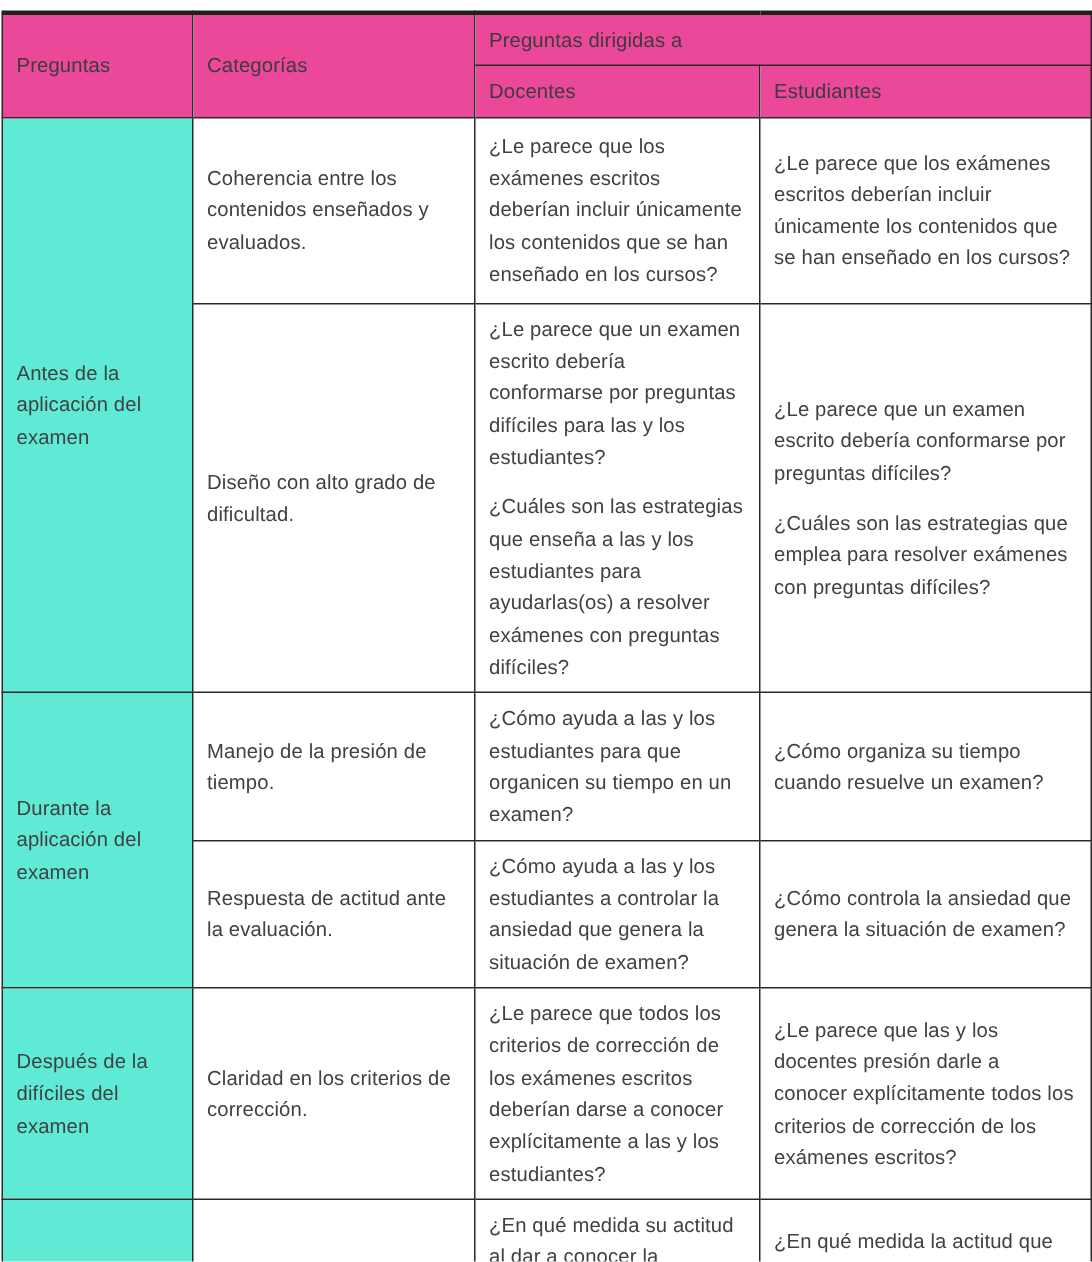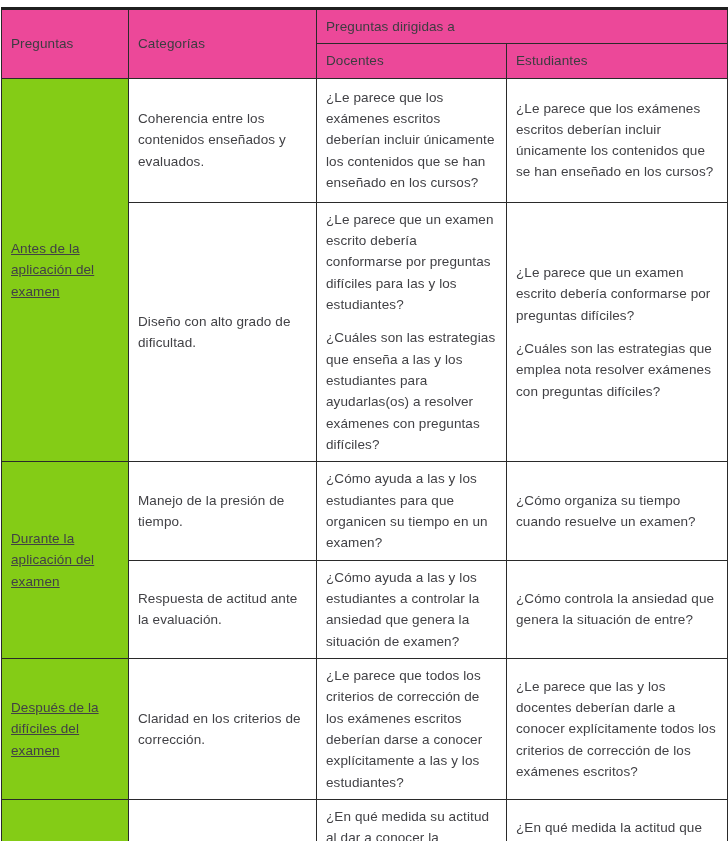--- a/index.html
+++ b/index.html
@@ -44,22 +44,21 @@
   th.head-span { border-bottom: 1px solid #2a2a2a; }
   tr.hrow1 { height: 22px; }
   tr.hrow2 { height: 25px; }
   tr.r1 { height: 124px; }
   tr.r2 { height: 213px; }
   tr.r3 { height: 90px; }
   tr.r4 { height: 87px; }
   tr.r5 { height: 135px; }
   tr.r6 { height: 127px; }
   td.moment {
-    background: #84cc16;
-    text-decoration: underline;
+    background: #5eead4;
   }
   td p {
     margin: 0 0 12px 0;
   }
   td p:last-child {
     margin-bottom: 0;
   }
 </style>
 </head>
 <body>
@@ -99,21 +98,21 @@
       <tr class="r2">
         <td>
             <p>Diseño con alto grado de dificultad.</p>
           </td>
         <td>
           <p>¿Le parece que un examen escrito debería conformarse por preguntas difíciles para las y los estudiantes?</p>
           <p>¿Cuáles son las estrategias que enseña a las y los estudiantes para ayudarlas(os) a resolver exámenes con preguntas difíciles?</p>
         </td>
         <td>
           <p>¿Le parece que un examen escrito debería conformarse por preguntas difíciles?</p>
-          <p>¿Cuáles son las estrategias que emplea nota resolver exámenes con preguntas difíciles?</p>
+          <p>¿Cuáles son las estrategias que emplea para resolver exámenes con preguntas difíciles?</p>
         </td>
       </tr>
 
       <tr class="r3">
         <td class="moment" rowspan="2">Durante la aplicación del examen</td>
         <td>
             <p>Manejo de la presión de tiempo.</p>
           </td>
         <td>
             <p>¿Cómo ayuda a las y los estudiantes para que organicen su tiempo en un examen?</p>
@@ -124,34 +123,34 @@
       </tr>
 
       <tr class="r4">
         <td>
             <p>Respuesta de actitud ante la evaluación.</p>
           </td>
         <td>
             <p>¿Cómo ayuda a las y los estudiantes a controlar la ansiedad que genera la situación de examen?</p>
           </td>
         <td>
-            <p>¿Cómo controla la ansiedad que genera la situación de entre?</p>
+            <p>¿Cómo controla la ansiedad que genera la situación de examen?</p>
           </td>
       </tr>
 
       <tr class="r5">
         <td class="moment">Después de la difíciles del examen</td>
         <td>
             <p>Claridad en los criterios de corrección.</p>
           </td>
         <td>
             <p>¿Le parece que todos los criterios de corrección de los exámenes escritos deberían darse a conocer explícitamente a las y los estudiantes?</p>
           </td>
         <td>
-            <p>¿Le parece que las y los docentes deberían darle a conocer explícitamente todos los criterios de corrección de los exámenes escritos?</p>
+            <p>¿Le parece que las y los docentes presión darle a conocer explícitamente todos los criterios de corrección de los exámenes escritos?</p>
           </td>
       </tr>
 
       <tr class="r6">
         <td class="moment"></td>
         <td></td>
         <td>
             <p>¿En qué medida su actitud al dar a conocer la calificación (nota) que otorga a las y los estudiantes tiene un efecto emotivo en ellas y ellos?</p>
           </td>
         <td>

